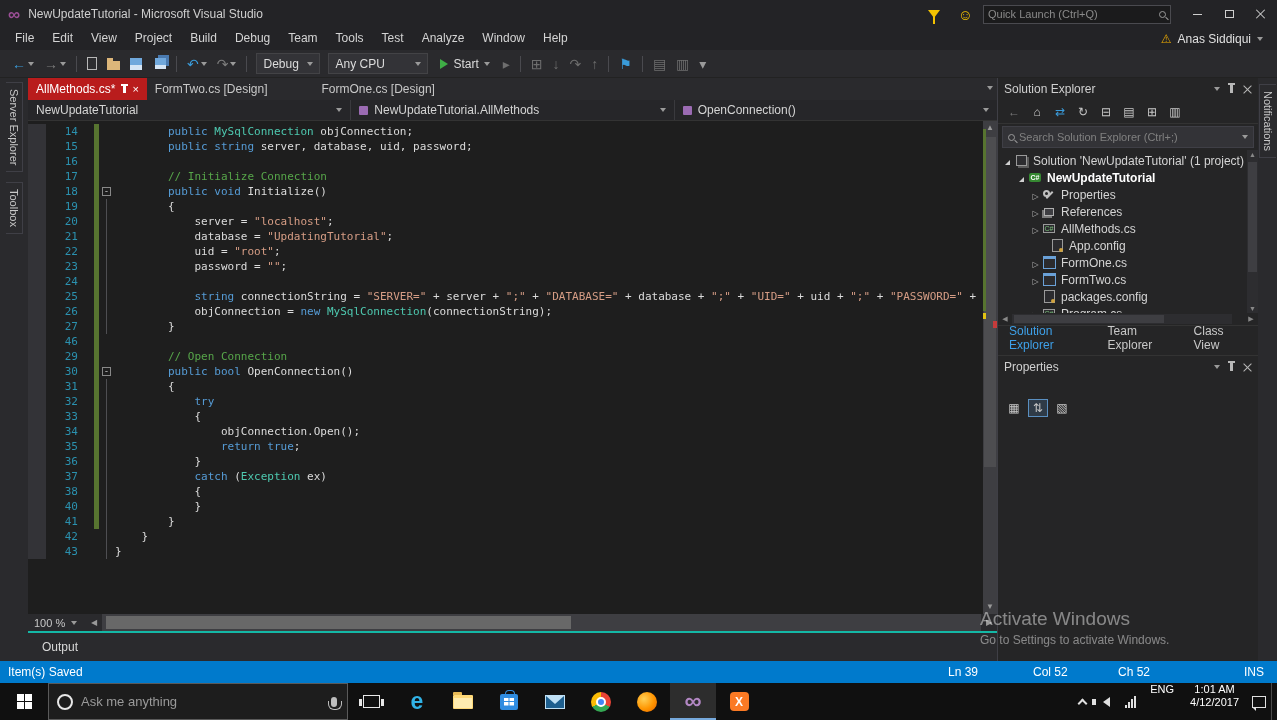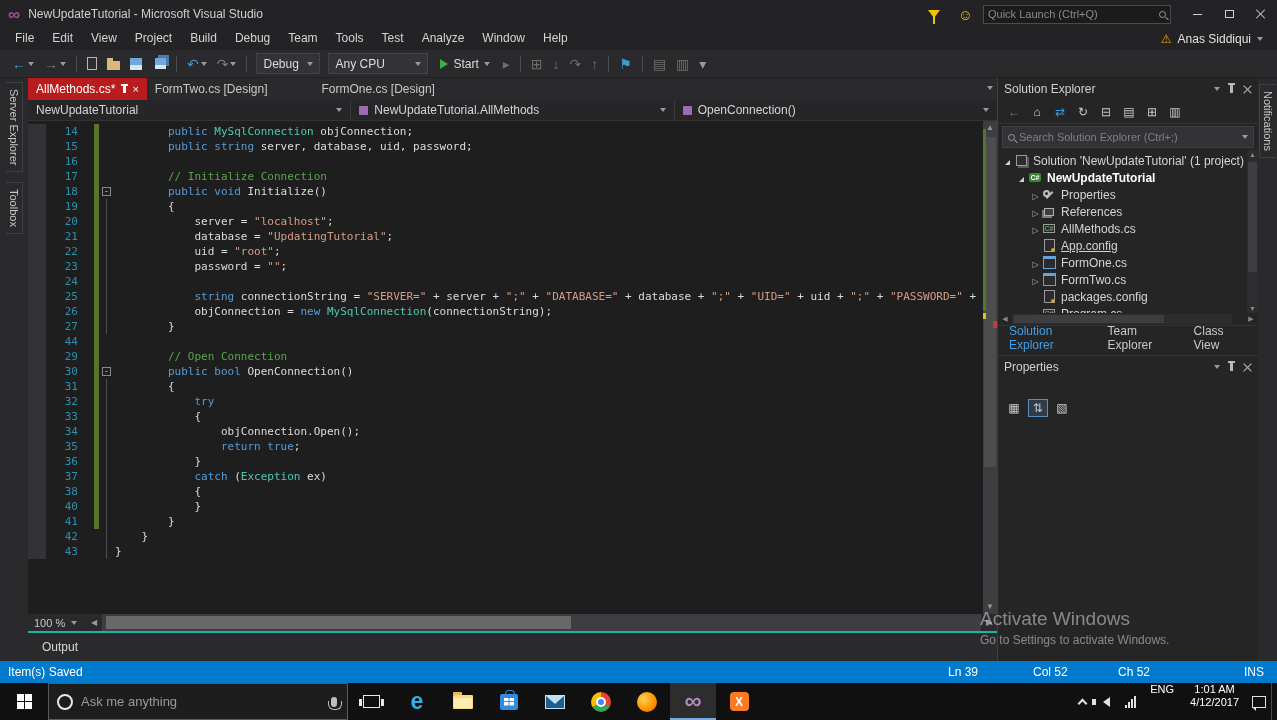--- a/index.html
+++ b/index.html
@@ -389,21 +389,21 @@
             <div class="crow"><div class="c-bp"></div><div class="c-num">18</div><div class="c-pad"></div><div class="c-bar b-g"></div><div class="c-fold"><span class="foldbox">-</span></div><div class="c-txt"><span class="tk-p">        </span><span class="tk-k">public</span><span class="tk-p"> </span><span class="tk-k">void</span><span class="tk-p"> Initialize()</span></div></div>
             <div class="crow"><div class="c-bp"></div><div class="c-num">19</div><div class="c-pad"></div><div class="c-bar b-g"></div><div class="c-fold guide"></div><div class="c-txt"><span class="tk-p">        {</span></div></div>
             <div class="crow"><div class="c-bp"></div><div class="c-num">20</div><div class="c-pad"></div><div class="c-bar b-g"></div><div class="c-fold guide"></div><div class="c-txt"><span class="tk-p">            server = </span><span class="tk-s">"localhost"</span><span class="tk-p">;</span></div></div>
             <div class="crow"><div class="c-bp"></div><div class="c-num">21</div><div class="c-pad"></div><div class="c-bar b-g"></div><div class="c-fold guide"></div><div class="c-txt"><span class="tk-p">            database = </span><span class="tk-s">"UpdatingTutorial"</span><span class="tk-p">;</span></div></div>
             <div class="crow"><div class="c-bp"></div><div class="c-num">22</div><div class="c-pad"></div><div class="c-bar b-g"></div><div class="c-fold guide"></div><div class="c-txt"><span class="tk-p">            uid = </span><span class="tk-s">"root"</span><span class="tk-p">;</span></div></div>
             <div class="crow"><div class="c-bp"></div><div class="c-num">23</div><div class="c-pad"></div><div class="c-bar b-g"></div><div class="c-fold guide"></div><div class="c-txt"><span class="tk-p">            password = </span><span class="tk-s">""</span><span class="tk-p">;</span></div></div>
             <div class="crow"><div class="c-bp"></div><div class="c-num">24</div><div class="c-pad"></div><div class="c-bar b-g"></div><div class="c-fold guide"></div><div class="c-txt"></div></div>
             <div class="crow"><div class="c-bp"></div><div class="c-num">25</div><div class="c-pad"></div><div class="c-bar b-g"></div><div class="c-fold guide"></div><div class="c-txt"><span class="tk-p">            </span><span class="tk-k">string</span><span class="tk-p"> connectionString = </span><span class="tk-s">"SERVER="</span><span class="tk-p"> + server + </span><span class="tk-s">";"</span><span class="tk-p"> + </span><span class="tk-s">"DATABASE="</span><span class="tk-p"> + database + </span><span class="tk-s">";"</span><span class="tk-p"> + </span><span class="tk-s">"UID="</span><span class="tk-p"> + uid + </span><span class="tk-s">";"</span><span class="tk-p"> + </span><span class="tk-s">"PASSWORD="</span><span class="tk-p"> + password + </span></div></div>
             <div class="crow"><div class="c-bp"></div><div class="c-num">26</div><div class="c-pad"></div><div class="c-bar b-g"></div><div class="c-fold guide"></div><div class="c-txt"><span class="tk-p">            objConnection = </span><span class="tk-k">new</span><span class="tk-p"> </span><span class="tk-t">MySqlConnection</span><span class="tk-p">(connectionString);</span></div></div>
             <div class="crow"><div class="c-bp"></div><div class="c-num">27</div><div class="c-pad"></div><div class="c-bar b-g"></div><div class="c-fold guide"></div><div class="c-txt"><span class="tk-p">        }</span></div></div>
-            <div class="crow"><div class="c-bp"></div><div class="c-num">44</div><div class="c-pad"></div><div class="c-bar b-g"></div><div class="c-fold"></div><div class="c-txt"></div></div>
+            <div class="crow"><div class="c-bp"></div><div class="c-num">46</div><div class="c-pad"></div><div class="c-bar b-g"></div><div class="c-fold"></div><div class="c-txt"></div></div>
             <div class="crow"><div class="c-bp"></div><div class="c-num">29</div><div class="c-pad"></div><div class="c-bar b-g"></div><div class="c-fold"></div><div class="c-txt"><span class="tk-p">        </span><span class="tk-c">// Open Connection</span></div></div>
             <div class="crow"><div class="c-bp"></div><div class="c-num">30</div><div class="c-pad"></div><div class="c-bar b-g"></div><div class="c-fold"><span class="foldbox">-</span></div><div class="c-txt"><span class="tk-p">        </span><span class="tk-k">public</span><span class="tk-p"> </span><span class="tk-k">bool</span><span class="tk-p"> OpenConnection()</span></div></div>
             <div class="crow"><div class="c-bp"></div><div class="c-num">31</div><div class="c-pad"></div><div class="c-bar b-g"></div><div class="c-fold guide"></div><div class="c-txt"><span class="tk-p">        {</span></div></div>
             <div class="crow"><div class="c-bp"></div><div class="c-num">32</div><div class="c-pad"></div><div class="c-bar b-g"></div><div class="c-fold guide"></div><div class="c-txt"><span class="tk-p">            </span><span class="tk-k">try</span></div></div>
             <div class="crow"><div class="c-bp"></div><div class="c-num">33</div><div class="c-pad"></div><div class="c-bar b-g"></div><div class="c-fold guide"></div><div class="c-txt"><span class="tk-p">            {</span></div></div>
             <div class="crow"><div class="c-bp"></div><div class="c-num">34</div><div class="c-pad"></div><div class="c-bar b-g"></div><div class="c-fold guide"></div><div class="c-txt"><span class="tk-p">                objConnection.Open();</span></div></div>
             <div class="crow"><div class="c-bp"></div><div class="c-num">35</div><div class="c-pad"></div><div class="c-bar b-g"></div><div class="c-fold guide"></div><div class="c-txt"><span class="tk-p">                </span><span class="tk-k">return</span><span class="tk-p"> </span><span class="tk-k">true</span><span class="tk-p">;</span></div></div>
             <div class="crow"><div class="c-bp"></div><div class="c-num">36</div><div class="c-pad"></div><div class="c-bar b-g"></div><div class="c-fold guide"></div><div class="c-txt"><span class="tk-p">            }</span></div></div>
             <div class="crow"><div class="c-bp"></div><div class="c-num">37</div><div class="c-pad"></div><div class="c-bar b-g"></div><div class="c-fold guide"></div><div class="c-txt"><span class="tk-p">            </span><span class="tk-k">catch</span><span class="tk-p"> (</span><span class="tk-t">Exception</span><span class="tk-p"> ex)</span></div></div>
             <div class="crow"><div class="c-bp"></div><div class="c-num">38</div><div class="c-pad"></div><div class="c-bar b-g"></div><div class="c-fold guide"></div><div class="c-txt"><span class="tk-p">            {</span></div></div>
@@ -483,21 +483,21 @@
           <div class="trow" style="padding-left: 32px;">
             <span class="ar"><span class="ar-col">▷</span></span>
             <span class="ti ti-refs"></span>
             <span>References</span>
           </div>
           <div class="trow" style="padding-left: 32px;">
             <span class="ar"><span class="ar-col">▷</span></span>
             <span class="ti ti-csfile"></span>
             <span>AllMethods.cs</span>
           </div>
-          <div class="trow" style="padding-left: 32px; text-decoration: underline;">
+          <div class="trow" style="padding-left: 40px;">
             <span class="ar"></span>
             <span class="ti ti-config"></span>
             <span>App.config</span>
           </div>
           <div class="trow" style="padding-left: 32px;">
             <span class="ar"><span class="ar-col">▷</span></span>
             <span class="ti ti-form"></span>
             <span>FormOne.cs</span>
           </div>
           <div class="trow" style="padding-left: 32px;">

